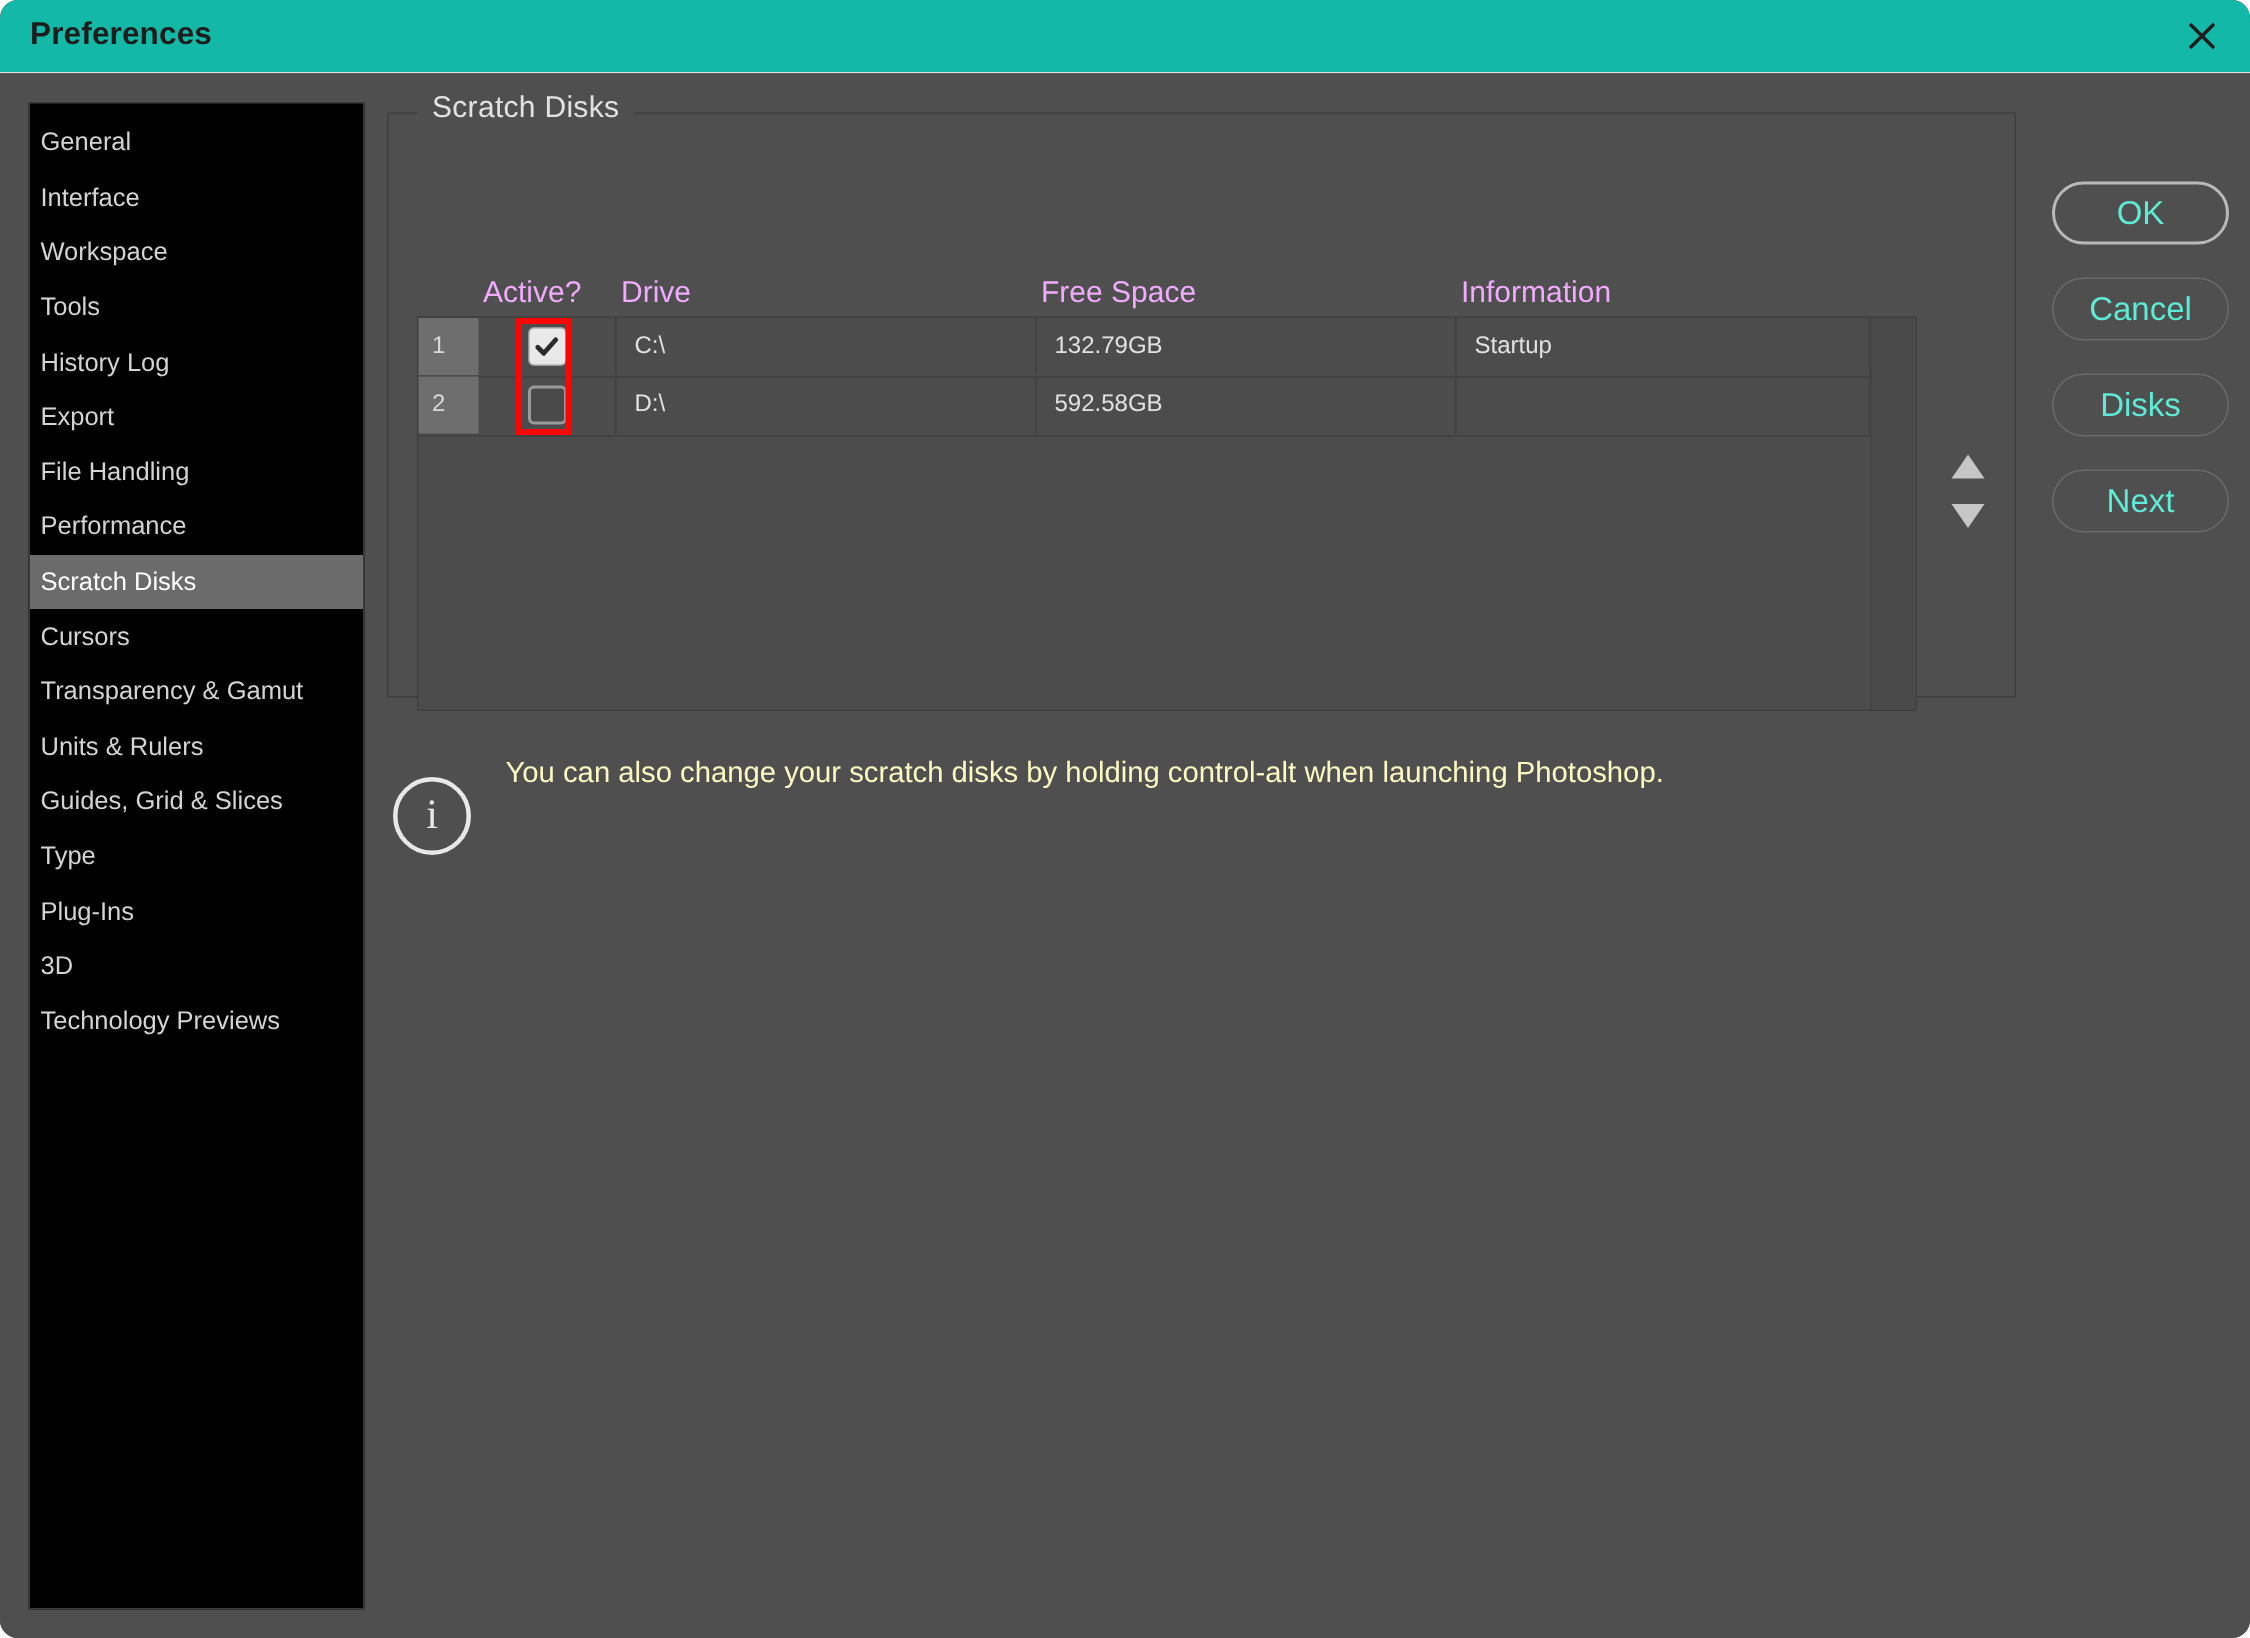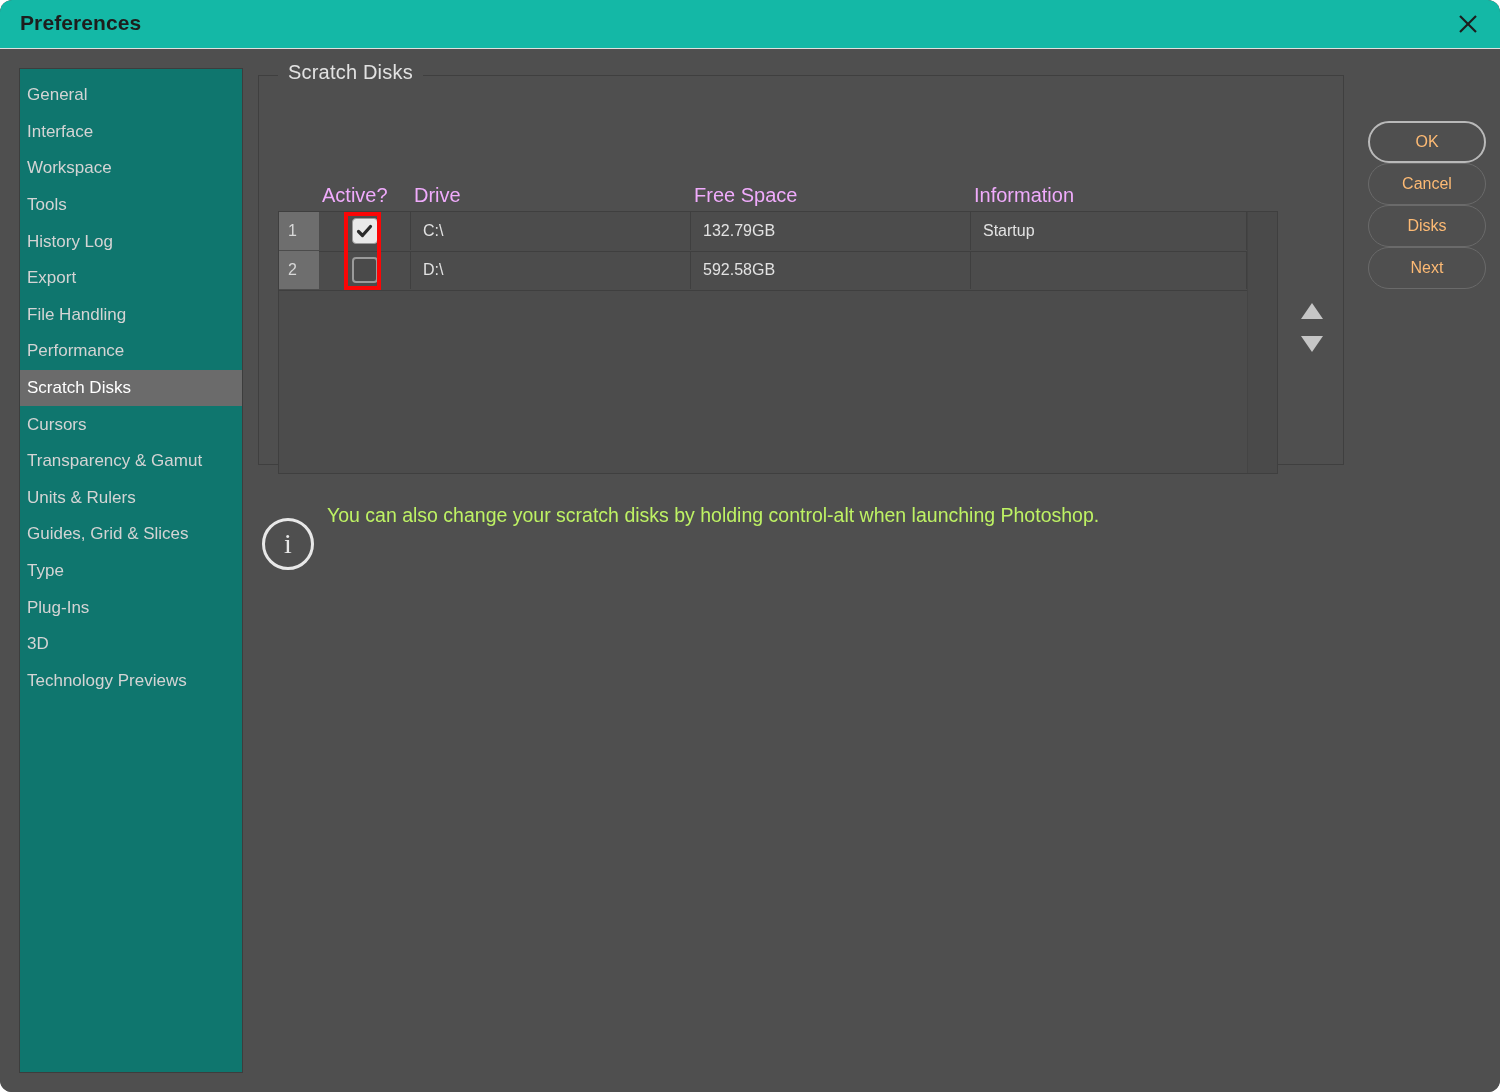--- a/index.html
+++ b/index.html
@@ -72,21 +72,21 @@
   }
 
   
   .sidebar {
     position: absolute;
     left: 19px;
     top: 19px;
     width: 224px;
     height: 1005px;
     border: 1px solid #3d3d3d;
-    background: #0f766e;
+    background: #000000;
     box-sizing: border-box;
     padding-top: 8px;
   }
   .side-item {
     height: 36.6px;
     display: flex;
     align-items: center;
     padding-left: 7px;
     box-sizing: border-box;
     color: #d4d4d4;
@@ -286,43 +286,44 @@
     display: flex;
     align-items: center;
     justify-content: center;
     color: #e8e8e8;
     font-size: 28px;
     font-family: "Liberation Serif", serif;
     flex: 0 0 auto;
     margin-top: 17px;
   }
   .info-text {
-    margin-left: 13px;
-    color: #bef264;
+    margin-left: 23px;
+    color: #fef9c3;
     font-size: 19.5px;
     line-height: 28px;
     max-width: 800px;
   }
 
   
   .btn-col {
     position: absolute;
     left: 1368px;
     top: 72px;
     width: 118px;
   }
   .pill {
     width: 118px;
     height: 42px;
+    margin-bottom: 22px;
     border-radius: 21px;
     display: flex;
     align-items: center;
     justify-content: center;
-    color: #fdba74;
-    font-size: 16px;
+    color: #5eead4;
+    font-size: 22px;
     box-sizing: border-box;
     border: 1px solid #6a6a6a;
     background: #4f4f4f;
     cursor: pointer;
   }
   .pill.primary {
     border: 2px solid #b9b9b9;
   }
 </style>
 </head>

